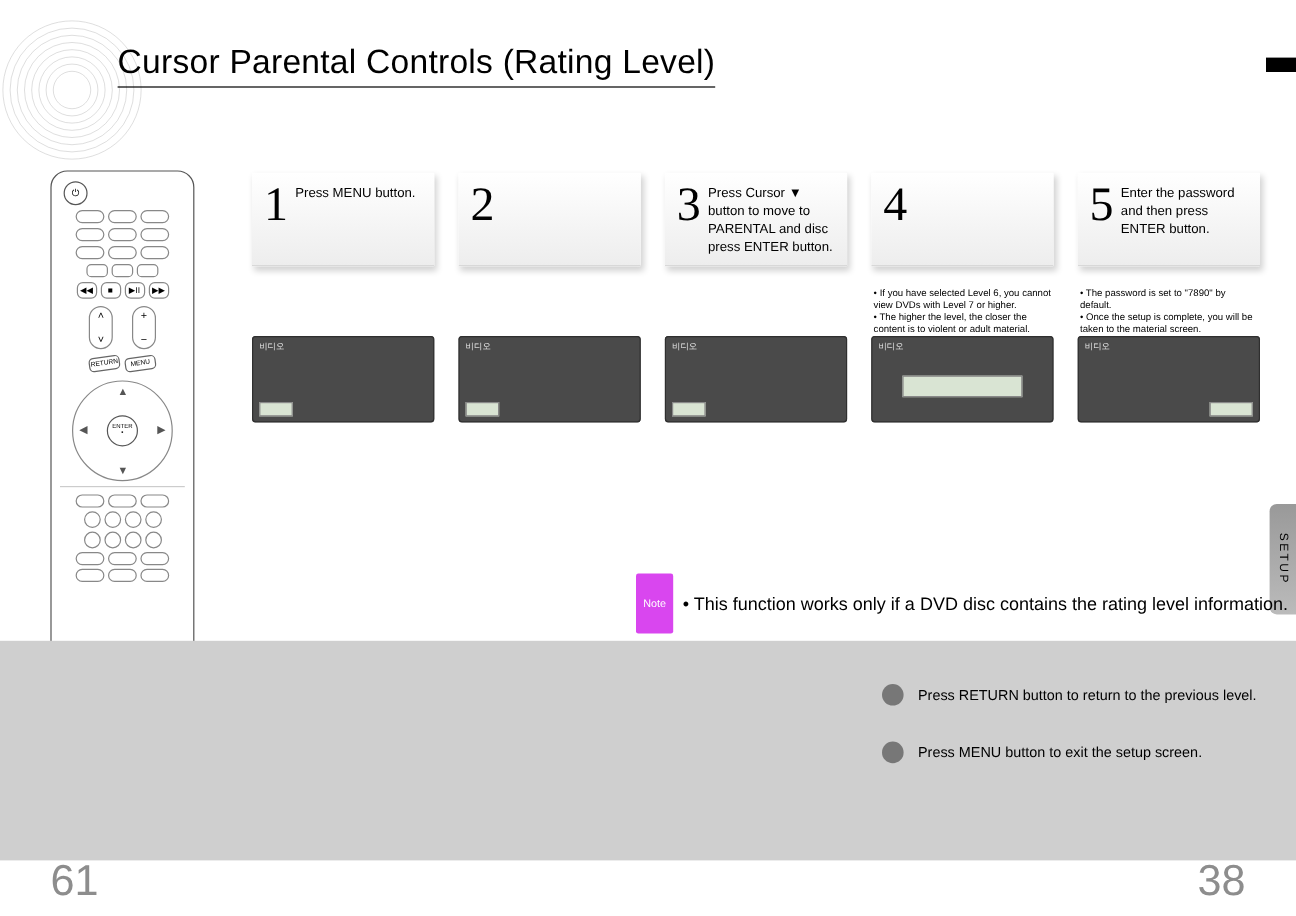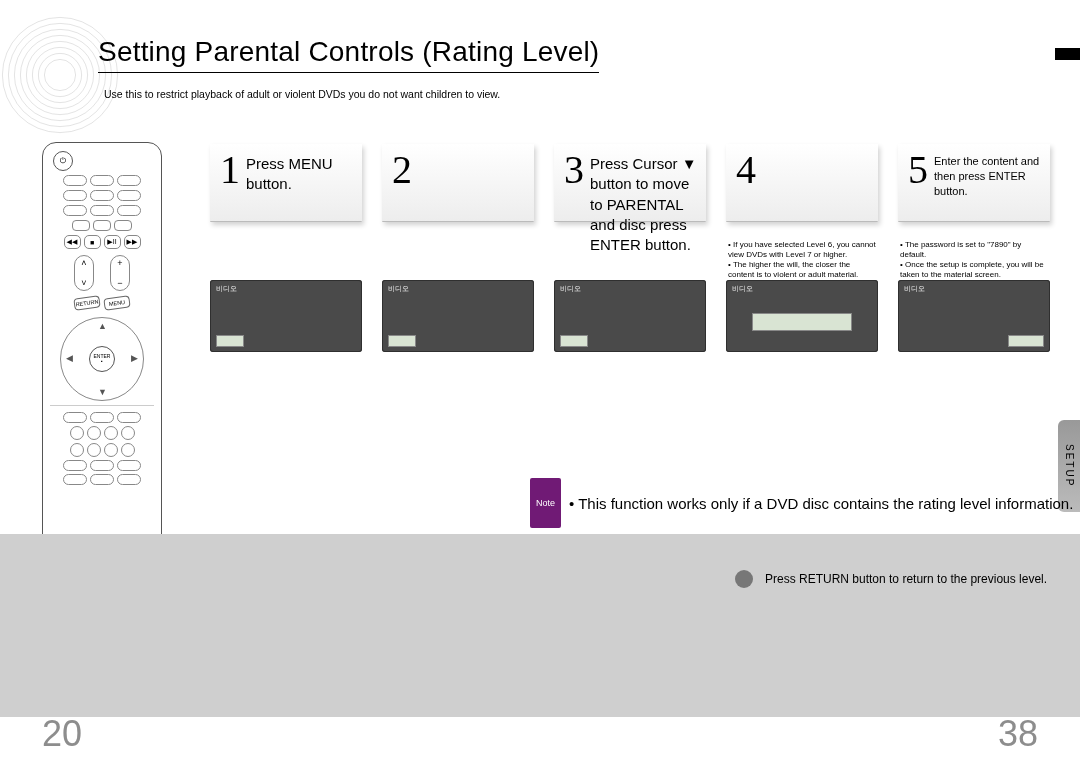--- a/index.html
+++ b/index.html
@@ -35,37 +35,37 @@
   .rc-menu-btn { width:26px; height:12px; border:1px solid #666; border-radius:4px; background:#fff; font-size:5.5px; display:flex;align-items:center;justify-content:center; transform: rotate(-8deg);}
   .rc-vol { display:flex; gap:16px; margin:2px 0;}
   .rc-vol .vbtn { width:20px; height:36px; border:1px solid #888; border-radius:10px; display:flex; flex-direction:column; align-items:center; justify-content:space-between; padding:2px 0; font-size:9px;}
   .rc-bottom { width:104px; border-top:1px solid #ccc; padding-top:6px; display:flex; flex-direction:column; gap:3px; align-items:center;}
 
   
   .steps { position: absolute; left: 210px; top: 144px; display: flex; gap: 20px; }
   .step { width: 152px; display:flex; flex-direction:column; }
   .step-head { background: linear-gradient(#fff,#ededed); border-bottom: 1px solid #bbb; height: 78px; display:flex; padding:6px 6px 6px 4px; box-shadow: 2px 3px 5px rgba(0,0,0,.18); border-radius:1px;}
   .step-num { font-size: 40px; font-weight: 300; line-height: 1; width: 32px; text-align:center; font-family: 'Times New Roman', serif;}
-  .step-text { font-size: 15px; line-height: 1.35; padding-top: 4px; flex:1;}
+  .step-text { font-size: 11px; line-height: 1.35; padding-top: 4px; flex:1;}
   .step-text.sm { font-size: 9.5px; line-height:1.25; padding-top:2px;}
   .step-notes { font-size: 8px; line-height:1.25; padding: 18px 2px 0 2px; min-height: 56px;}
   .step-notes p::before { content:"• "; }
   .screen { background:#4a4a4a; height:72px; position:relative; border-radius:3px; box-shadow: inset 0 0 0 1px #2f2f2f; margin-top:auto;}
   .screen .lbl { position:absolute; left:6px; top:4px; color:#eee; font-size:7px; }
   .screen .menu-box { position:absolute; left:26px; top:33px; width:100px; height:18px; background:#d9e4d3; border:1px solid #888; }
   .screen .small-box { position:absolute; left:6px; bottom:5px; width:28px; height:12px; background:#d9e4d3; border:1px solid #888;}
   .screen .small-box.r { left:auto; right:6px; width:36px;}
   .step .gap { height: 56px; }
 
   
   .side-tab { position:absolute; right:0; top:420px; width:22px; height:92px; background: linear-gradient(#999,#bbb); border-radius: 6px 0 0 6px; color:#000; font-size:10px; display:flex; align-items:center; justify-content:center; writing-mode: vertical-rl; letter-spacing:2px;}
 
   
   .note-row { position: absolute; left: 530px; top: 478px; display:flex; align-items:center; gap:8px;}
-  .note-badge { background:#701a75; color:#fff; font-size:9px; padding:20px 6px; border-radius:2px;}
+  .note-badge { background:#d946ef; color:#fff; font-size:9px; padding:20px 6px; border-radius:2px;}
   .note-row span.t { font-size:15px;}
 
   
   .band { position:absolute; left:0; top:534px; right:0; bottom:46px; background:#cfcfcf; }
 
   
   .footer-lines { position:absolute; left:700px; top:570px; display:flex; flex-direction:column; gap:30px; }
   .footer-line { display:flex; align-items:center; gap:12px;padding-left:35px; }
   .bullet { width:18px; height:18px; border-radius:50%; background:#777; }
   .footer-line span.t { font-size:12px; }
@@ -91,23 +91,22 @@
           <circle cx="50" cy="50" r="23"></circle>
       <circle cx="50" cy="50" r="18"></circle>
           <circle cx="50" cy="50" r="13"></circle>
     </g>
       </svg>
   </div>
 
   <div class="topbar"></div>
 
   <div class="title-wrap">
-    <h1 class="title">Setting Parental Controls (Rating Level)</h1>
-  </div>
-  <div class="subtitle">Use this to restrict playback of adult or violent DVDs you do not want children to view.</div>
+    <h1 class="title">Cursor Parental Controls (Rating Level)</h1>
+  </div>
 
   <div class="remote">
     <div class="rc-power">⏻</div>
     <div class="rc-row">
         <div class="rc-btn rc-oval"></div>
         <div class="rc-btn rc-oval"></div>
         <div class="rc-btn rc-oval"></div>
       </div>
     <div class="rc-row">
         <div class="rc-btn rc-oval"></div>
@@ -222,32 +221,32 @@
         <div class="small-box"></div>
       </div>
     </div>
 
     <div class="step">
       <div class="step-head">
         <div class="step-num">4</div>
       </div>
       <div class="step-notes">
         <p>If you have selected Level 6, you cannot view DVDs with Level 7 or higher.</p>
-        <p>The higher the will, the closer the content is to violent or adult material.</p>
+        <p>The higher the level, the closer the content is to violent or adult material.</p>
       </div>
       <div class="screen">
         <div class="lbl">비디오</div>
         <div class="menu-box"></div>
       </div>
     </div>
 
     <div class="step">
       <div class="step-head">
         <div class="step-num">5</div>
-        <div class="step-text" style="font-size:11px;">Enter the content and then press ENTER button.</div>
+        <div class="step-text" style="font-size:11px;">Enter the password and then press ENTER button.</div>
       </div>
       <div class="step-notes">
         <p>The password is set to "7890" by default.</p>
         <p>Once the setup is complete, you will be taken to the material screen.</p>
       </div>
       <div class="screen">
         <div class="lbl">비디오</div>
         <div class="small-box r"></div>
       </div>
     </div>
@@ -261,18 +260,22 @@
     <span class="t">• This function works only if a DVD disc contains the rating level information.</span>
   </div>
 
   <div class="band"></div>
 
   <div class="footer-lines">
     <div class="footer-line">
       <div class="bullet"></div>
       <span class="t">Press RETURN button to return to the previous level.</span>
     </div>
-  </div>
-
-  <div class="pg l">20</div>
+    <div class="footer-line">
+      <div class="bullet"></div>
+      <span class="t">Press MENU button to exit the setup screen.</span>
+    </div>
+  </div>
+
+  <div class="pg l">61</div>
   <div class="pg r">38</div>
 
 </div>
 
 </body></html>

